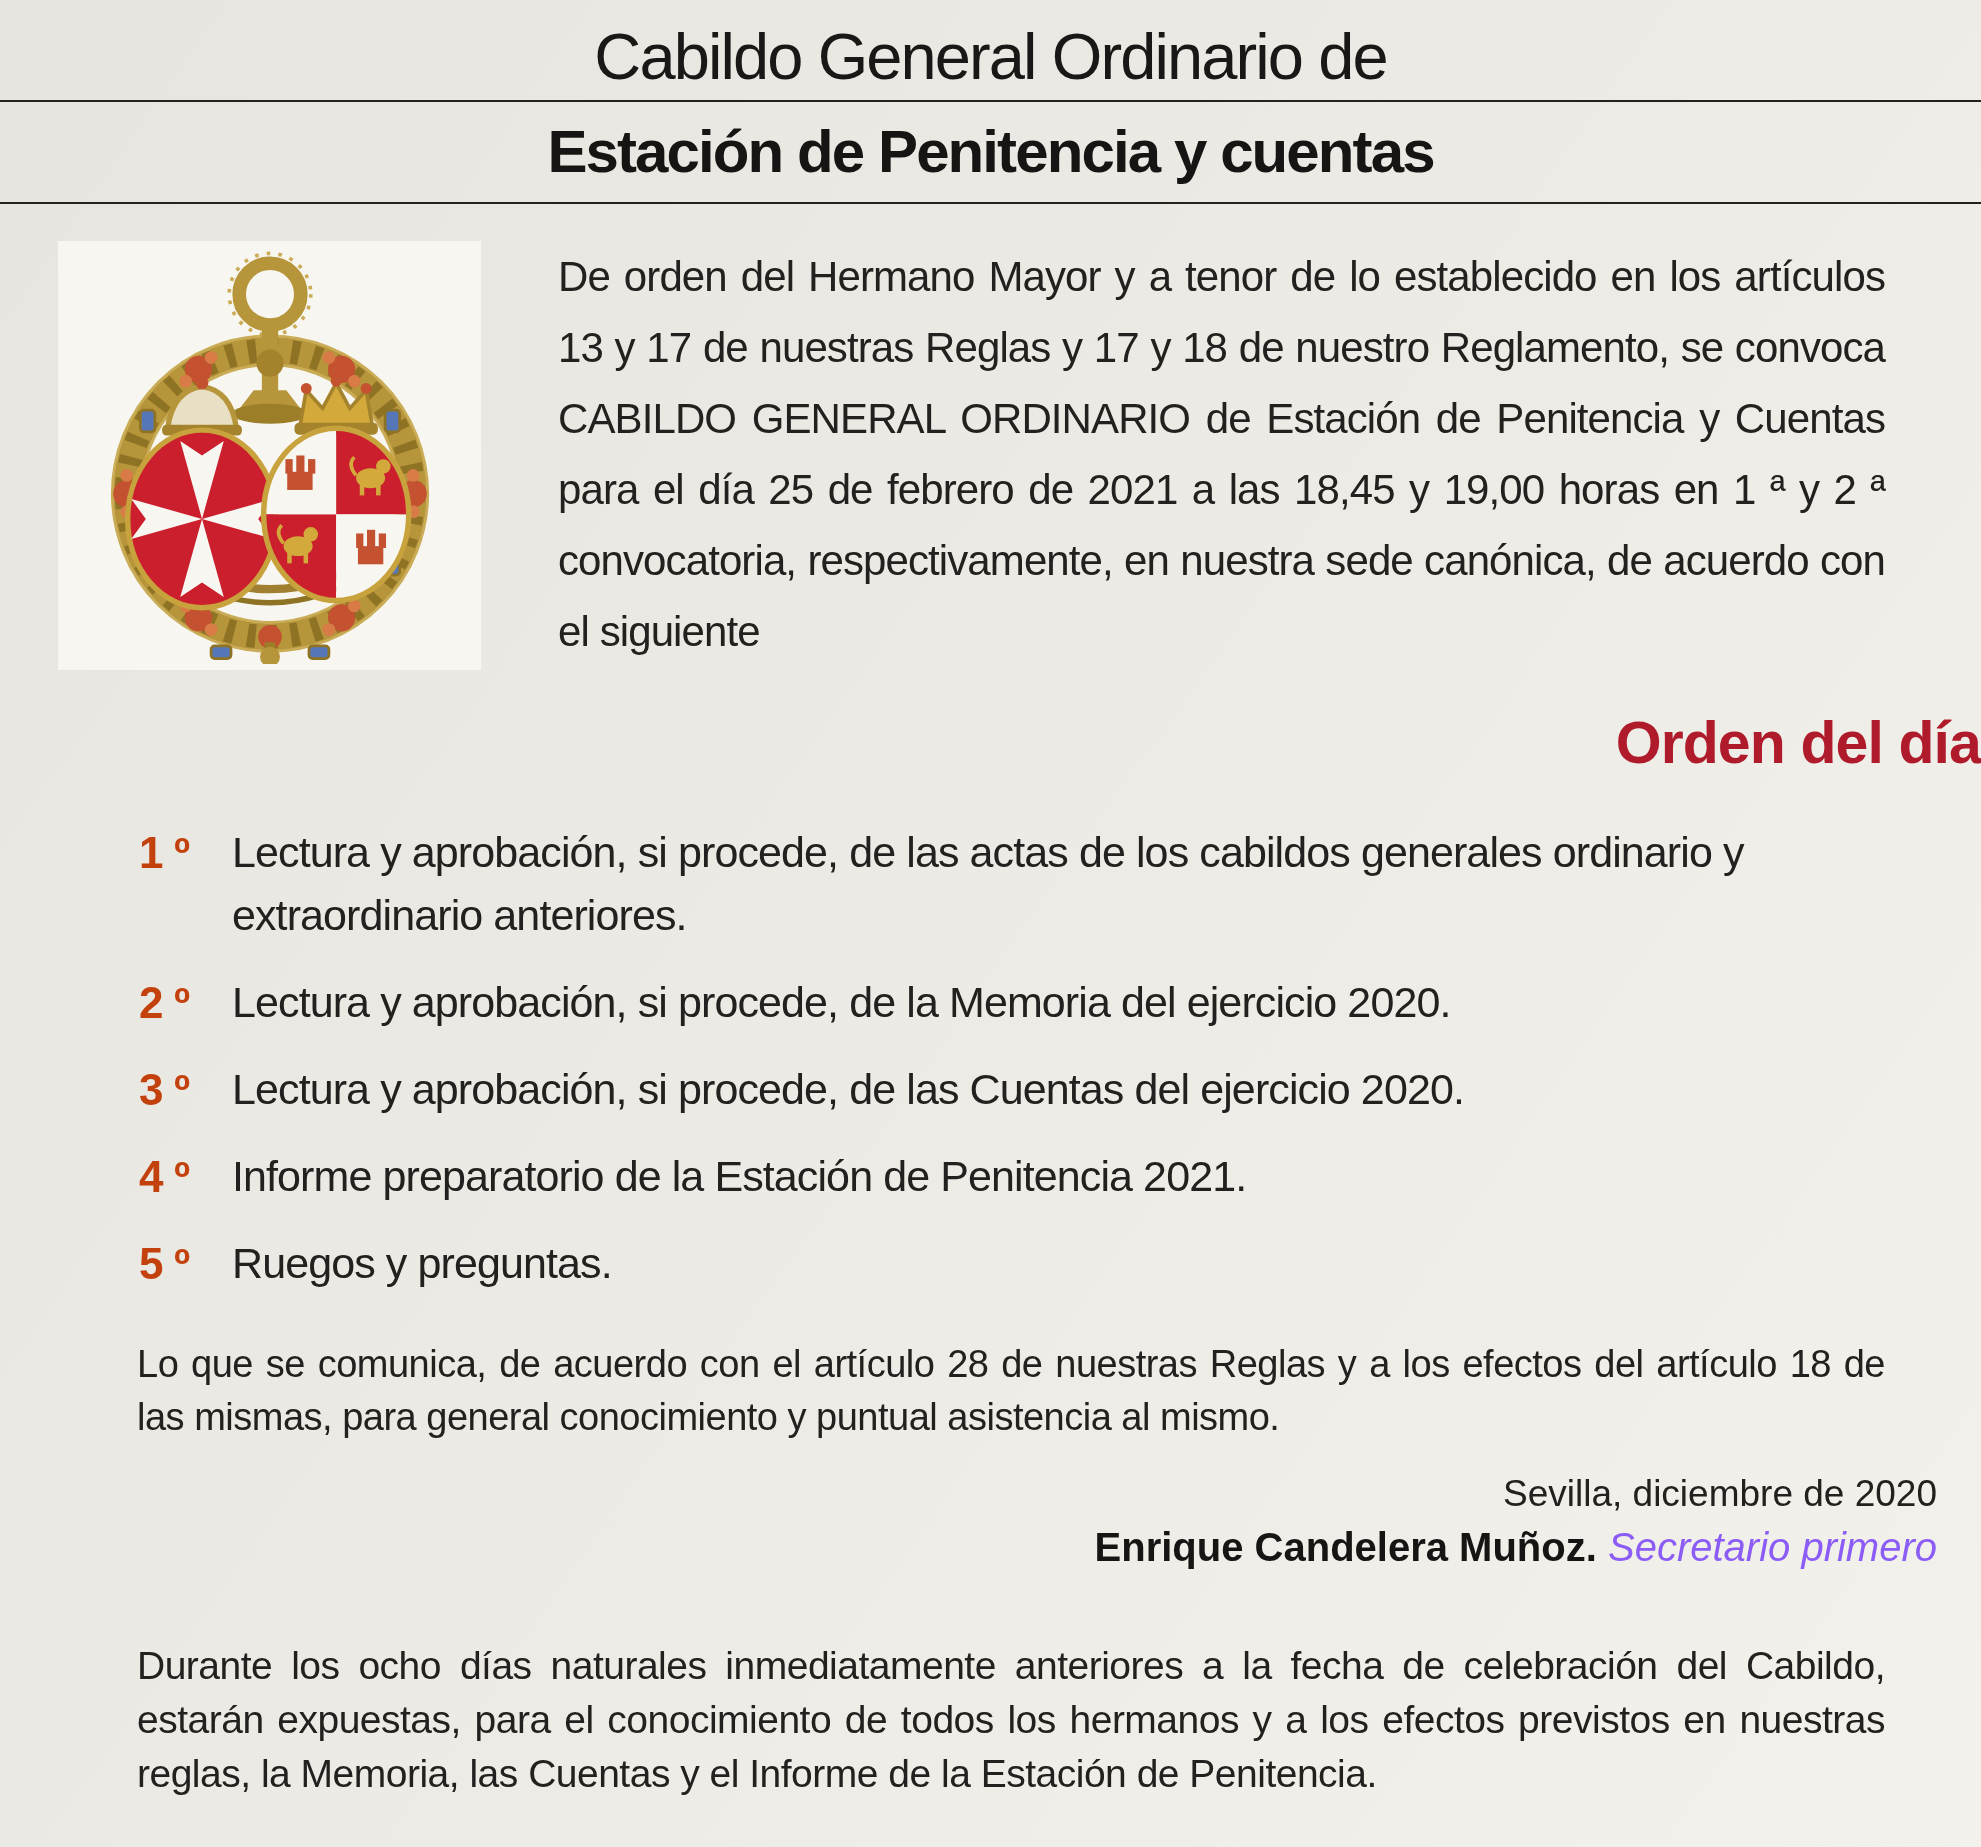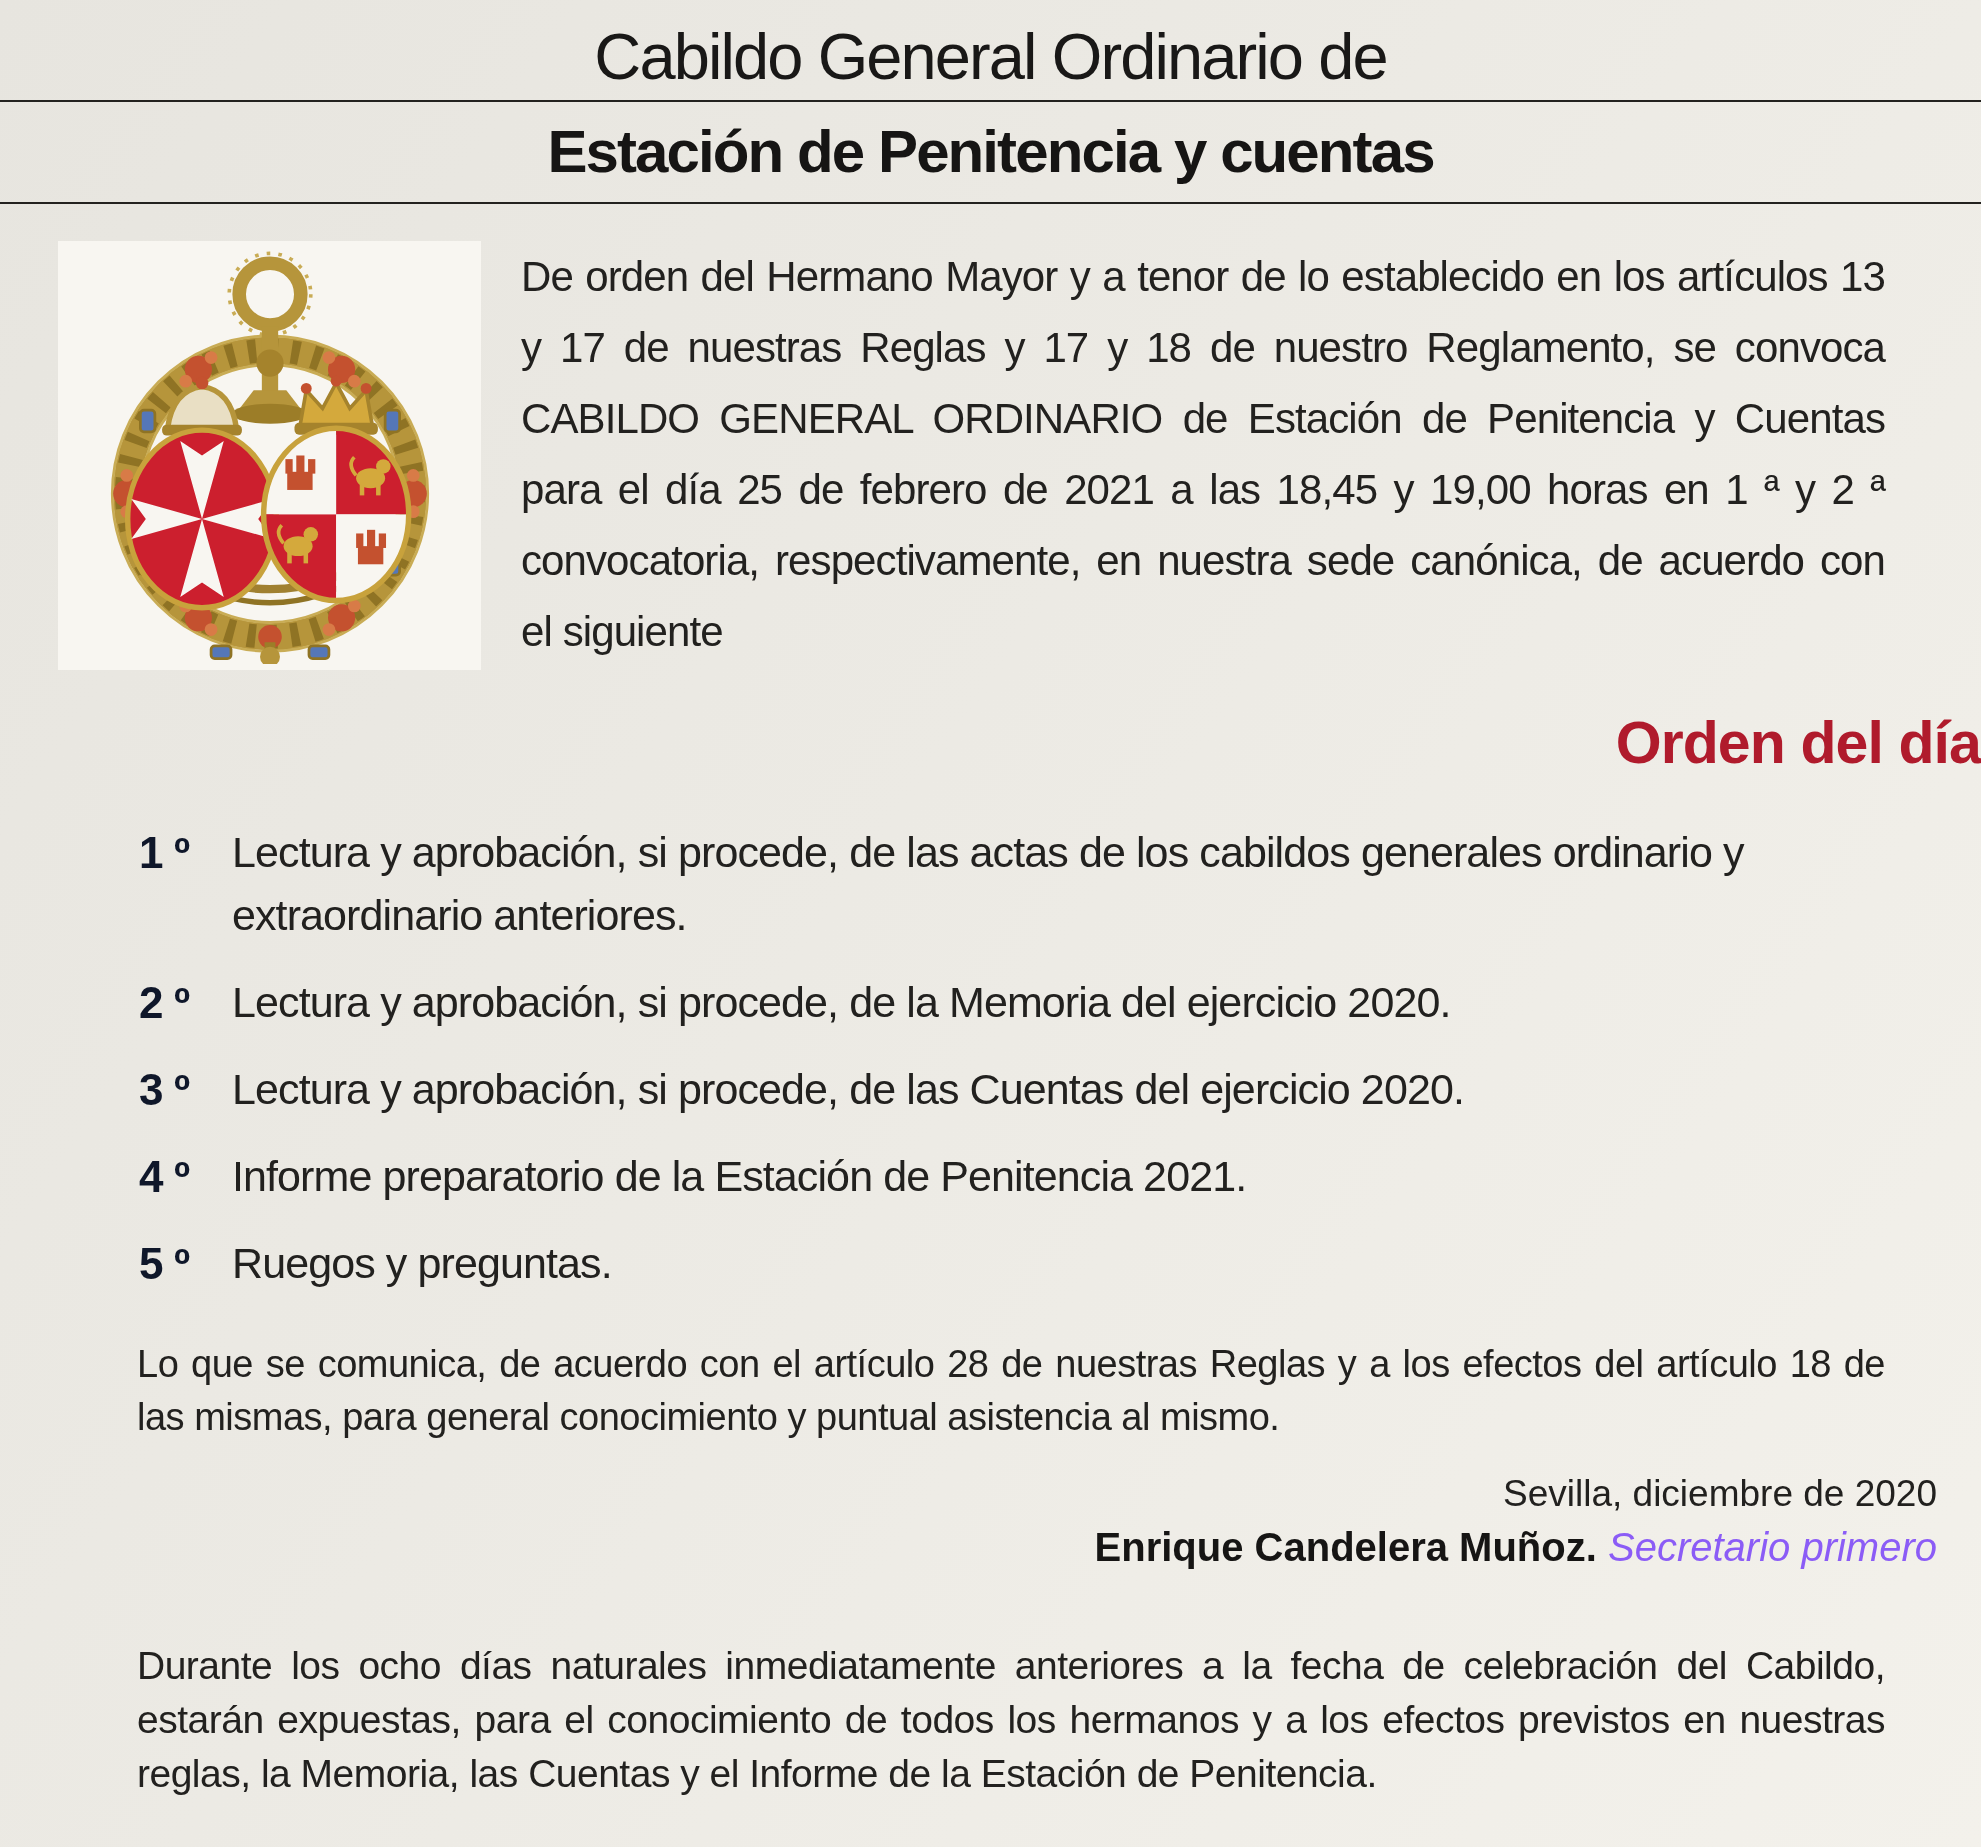--- a/index.html
+++ b/index.html
@@ -24,21 +24,21 @@
     text-align:center;
     font-size:60px;font-weight:700;letter-spacing:-1.9px;
     line-height:100px;color:#161514;
   }
 
   
   .intro{
     display:flex;
     margin:37px 0 0 0;
     padding:0 96px 0 58px;
-    gap:40px;
+    gap:77px;
     align-items:flex-start;
   }
   .emblem-box{
     flex:none;width:423px;height:429px;
     background:#f8f6f1;
     display:flex;align-items:center;justify-content:center;
   }
   .emblem-box svg{display:block;}
   .intro-text{
     flex:1;margin:0;
@@ -56,21 +56,21 @@
 
   
   .agenda{margin:37px 93px 0 139px;padding:0;list-style:none;}
   .agenda li{
     display:flex;align-items:flex-start;
     margin-bottom:24px;
   }
   .agenda .num{
     flex:none;width:93px;
     font-size:44px;font-weight:700;letter-spacing:-0.9px;
-    line-height:63px;color:#0f172a;
+    line-height:63px;color:#c2410c;
   }
   .agenda .itx{
     flex:1;
     font-size:43px;line-height:63px;letter-spacing:-0.9px;
     text-align:left;color:#22211f;
   }
 
   
   .notice{
     margin:43px 96px 0 137px;

